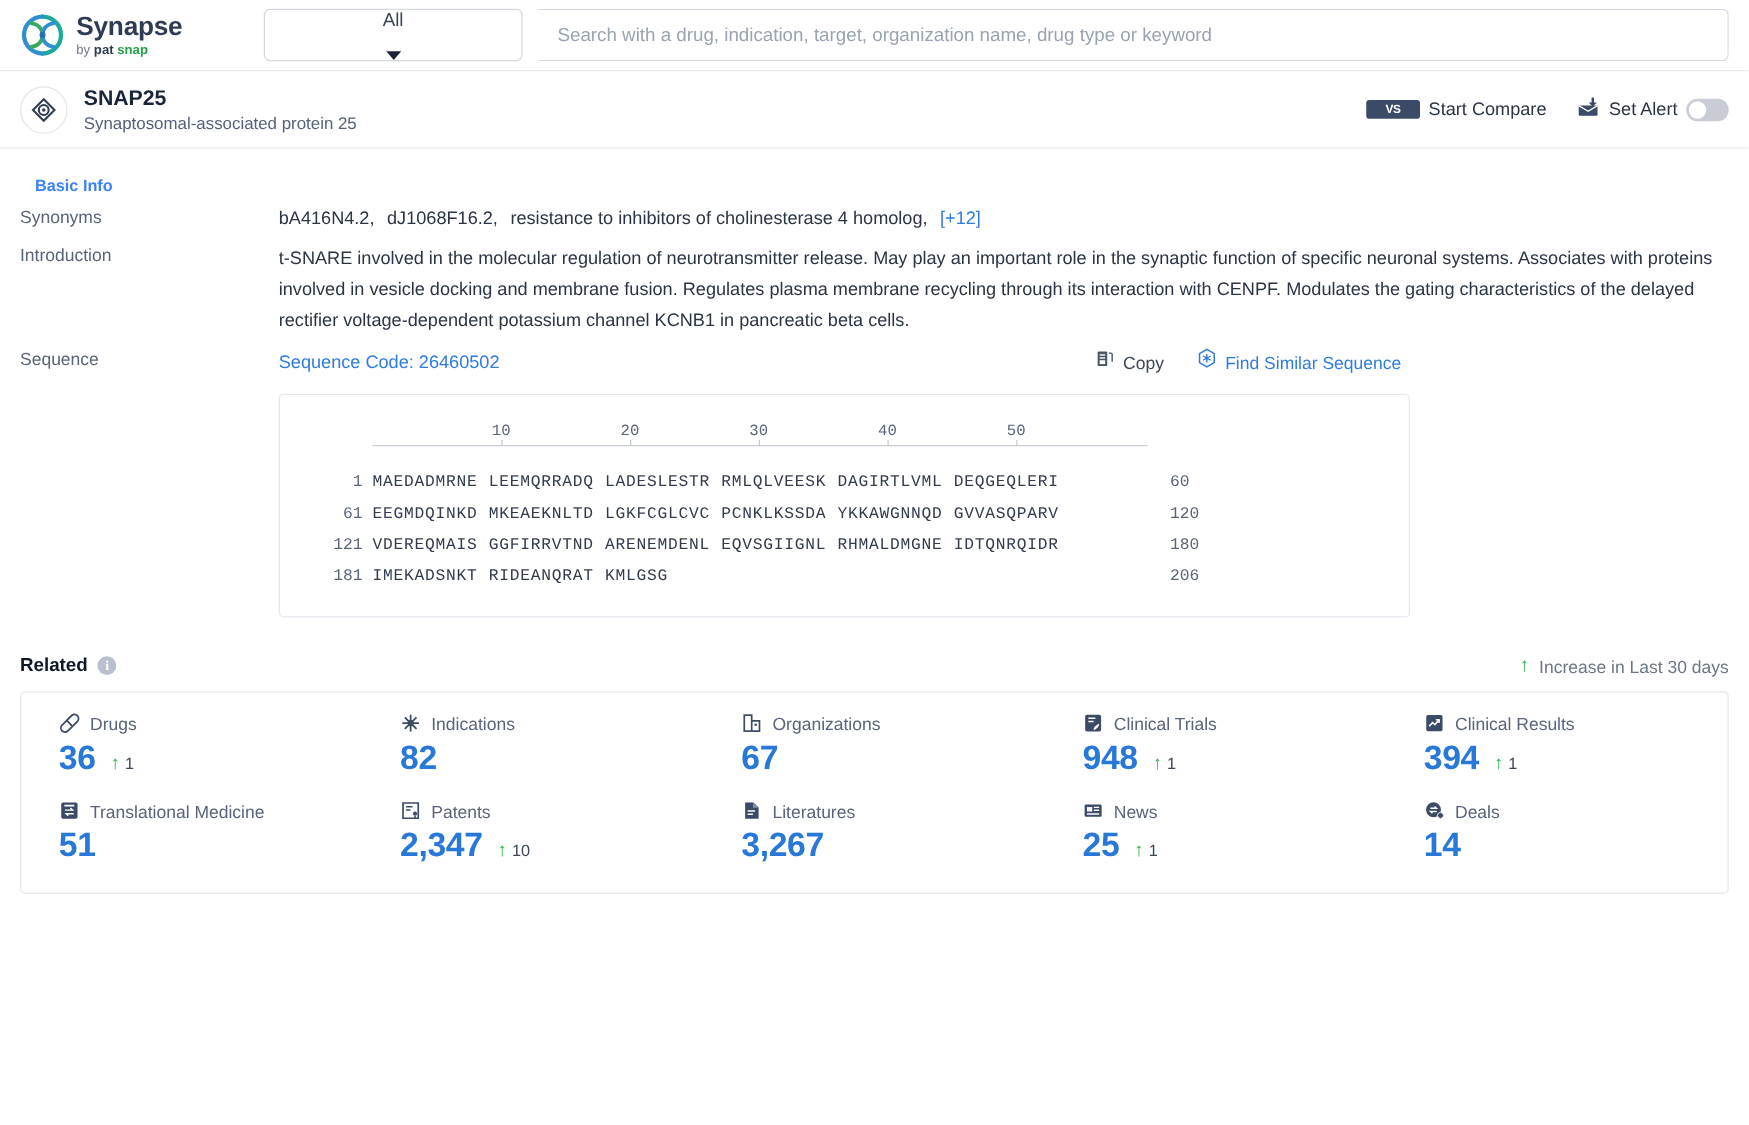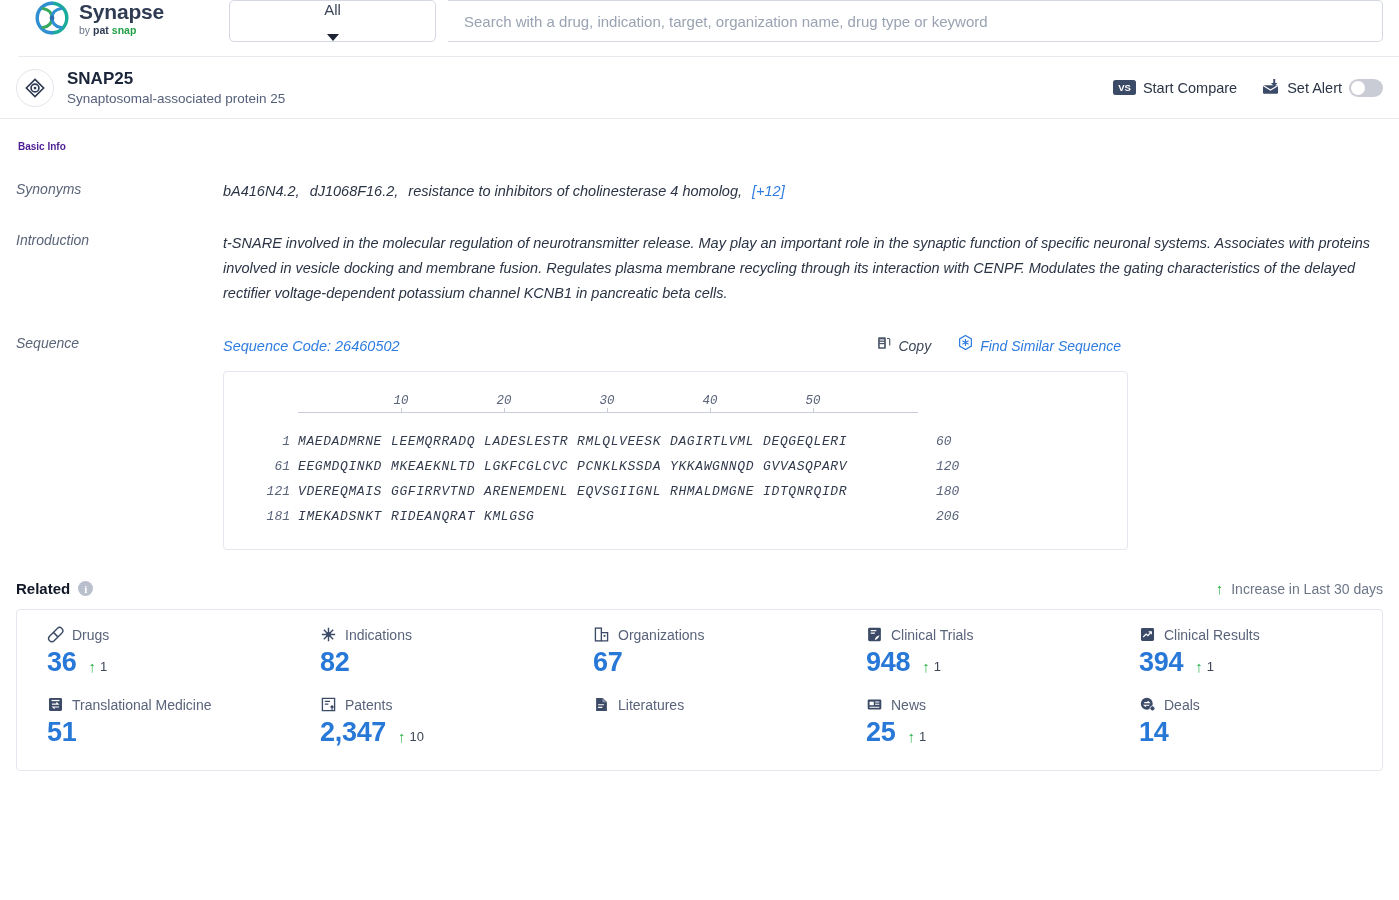--- a/index.html
+++ b/index.html
@@ -10,24 +10,23 @@
     background: #ffffff;
     font-family: "Liberation Sans", sans-serif;
     color: #1f2b45;
     overflow: hidden;
   }
 
   
   .topbar {
     height: 57px;
     display: flex;
-    align-items: flex-start;
+    align-items: center;
     border-bottom: 1px solid #e8eaef;
     padding: 0 16px 0 16px;
-    margin-left: 18px;
   }
   .brand { display: flex; align-items: center; gap: 9px; width: 180px; }
   .brand-logo { width: 36px; height: 36px; flex: 0 0 36px; }
   .brand-text { display: flex; flex-direction: column; line-height: 1; }
   .brand-name {
     font-size: 21px; font-weight: bold; color: #2f3b52; letter-spacing: -0.2px;
   }
   .brand-sub {
     font-size: 10.5px; margin-top: 3px; color: #6b7688;
     display: flex; align-items: center; gap: 3px;
@@ -86,43 +85,43 @@
     flex: 0 0 38px;
   }
   .entity-names { margin-left: 13px; }
   .entity-title {
     font-size: 17px; font-weight: bold; color: #1b2539; line-height: 1.2;
   }
   .entity-sub { font-size: 13.5px; color: #55607a; margin-top: 2px; }
   .header-actions { margin-left: auto; display: flex; align-items: center; gap: 24px; }
   .hdr-btn { display: flex; align-items: center; gap: 7px; font-size: 14.5px; color: #2b3445; cursor: pointer; }
   .vs-badge {
-    width: 23px; height: 15px; border-radius: 2.5px;
+    width: 43px; height: 15px; border-radius: 2.5px;
     background: #3b4a66; color: #fff;
     font-size: 9.5px; font-weight: bold;
     display: flex; align-items: center; justify-content: center;
     letter-spacing: -0.3px;
   }
   .toggle {
     width: 34px; height: 18px; border-radius: 10px;
     background: #c9ccd4; position: relative; cursor: pointer; flex: 0 0 34px;
   }
   .toggle::after {
     content: ""; position: absolute;
     width: 14px; height: 14px; border-radius: 50%;
     background: #fff; top: 2px; left: 2px;
   }
 
   
   .content { padding: 0 16px; }
   .section-title {
-    font-size: 10px; font-weight: bold; color: #4c1d95;
-    margin: 22px 0 0 2px;
-  }
-  .info-row { display: flex; margin-top: 28px; font-style: italic; }
+    font-size: 13px; font-weight: bold; color: #3b82f6;
+    margin: 22px 0 0 12px;
+  }
+  .info-row { display: flex; margin-top: 8px; }
   .info-label {
     width: 207px; flex: 0 0 207px;
     font-size: 14px; color: #5a6478;
     padding-top: 1px;
   }
   .info-value { flex: 1; font-size: 14.5px; color: #2b3445; line-height: 23px; }
   .syn-list span.syn { margin-right: 6px; }
   .link { color: #2f7ce0; cursor: pointer; }
   .intro-text { max-width: 1160px; line-height: 25px; }
 
@@ -527,20 +526,23 @@
         <div class="metric-top">
           <span class="metric-icon">
             <svg viewBox="0 0 24 24" width="17" height="17">
                 <path d="M4.4 2.8h9.4l5.8 5.8v12.6H4.4z" fill="#3b4a66"></path>
                 <path d="M13.4 2.8v6h5.6" fill="#8b95aa"></path>
                 <path d="M7.2 12.4h8.4M7.2 16h6" stroke="#fff" stroke-width="1.6"></path>
               </svg>
           </span>
           <span class="metric-label">Literatures</span>
         </div>
+        <div class="metric-bottom">
+          <span class="metric-value">3,267</span>
+        </div>
       </div>
 
       <div class="metric">
         <div class="metric-top">
           <span class="metric-icon">
             <svg viewBox="0 0 24 24" width="17" height="17">
                 <rect x="2.4" y="5" width="19.2" height="14" rx="1.6" fill="#3b4a66"></rect>
                 <rect x="5" y="8" width="6" height="5" fill="#fff"></rect>
                 <path d="M12.8 8.4h6M12.8 11.6h6M5 15.8h13.8" stroke="#fff" stroke-width="1.5"></path>
               </svg>

